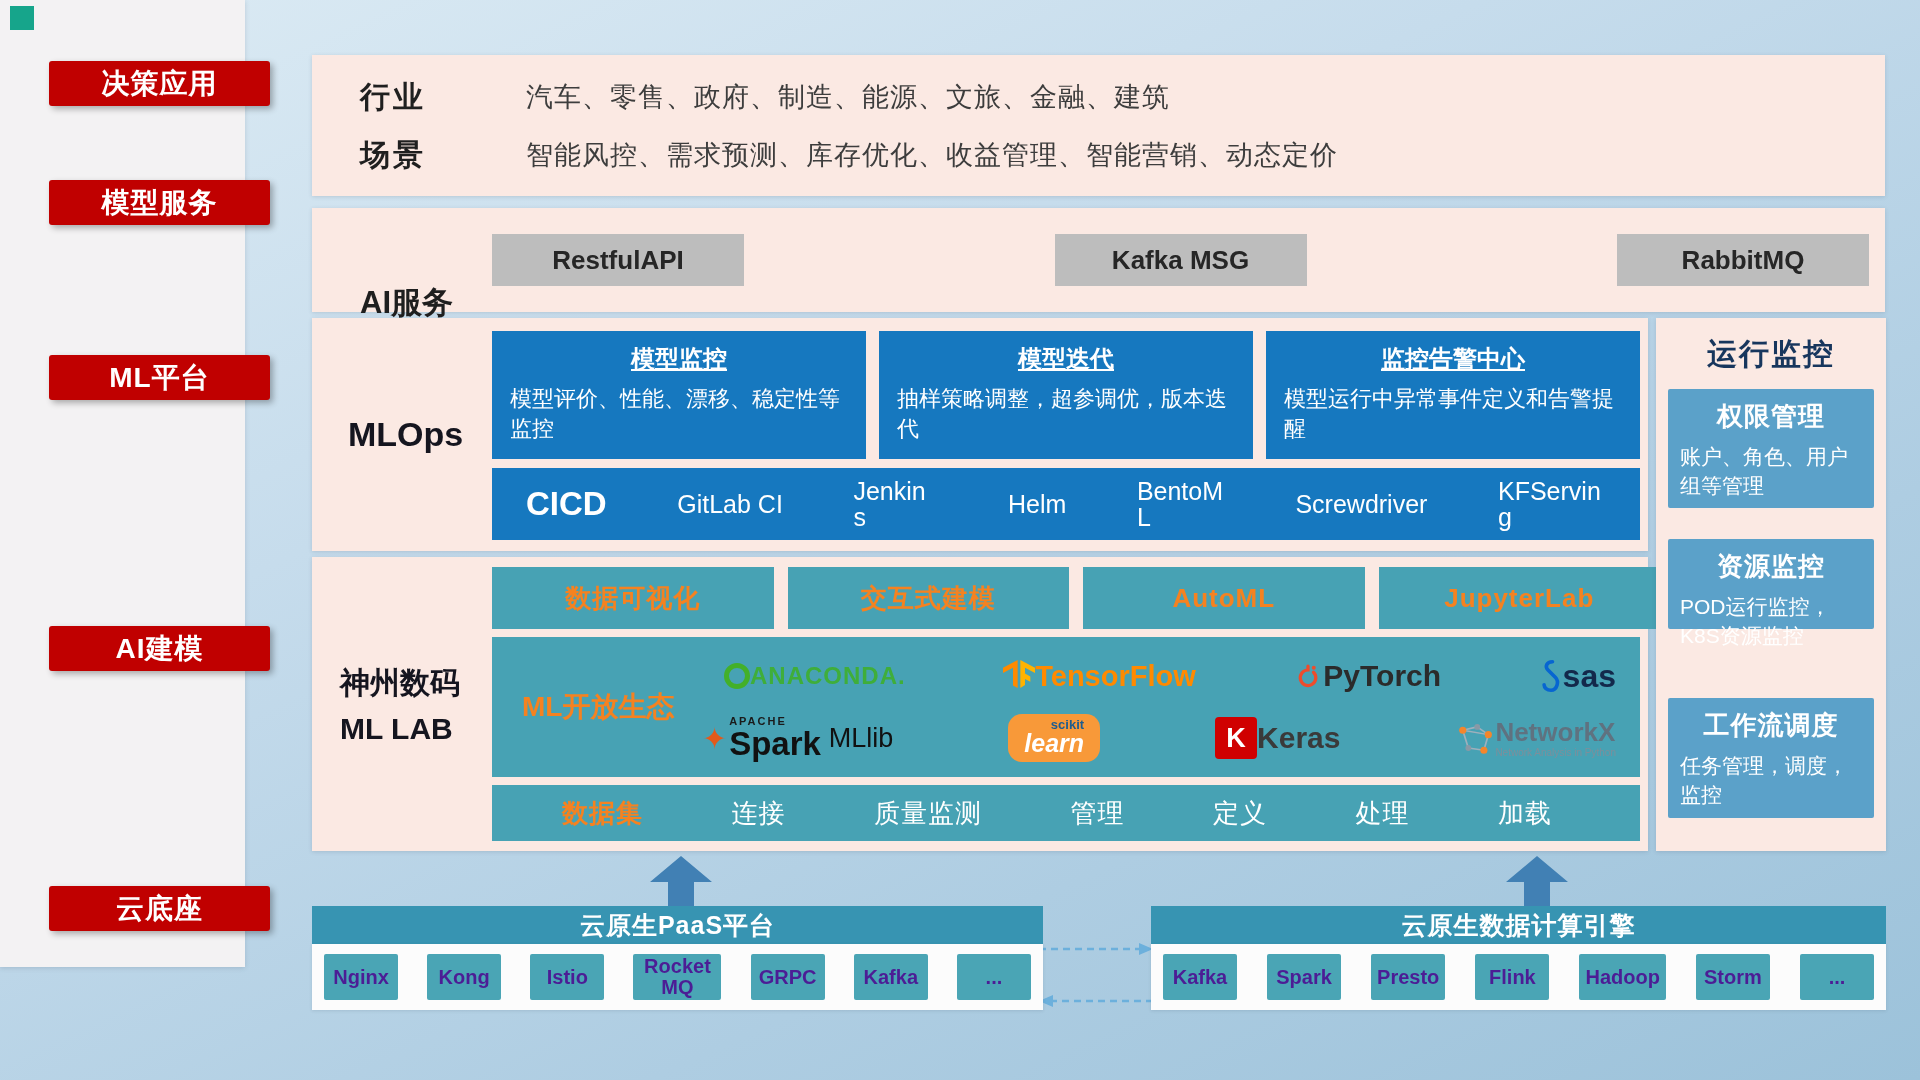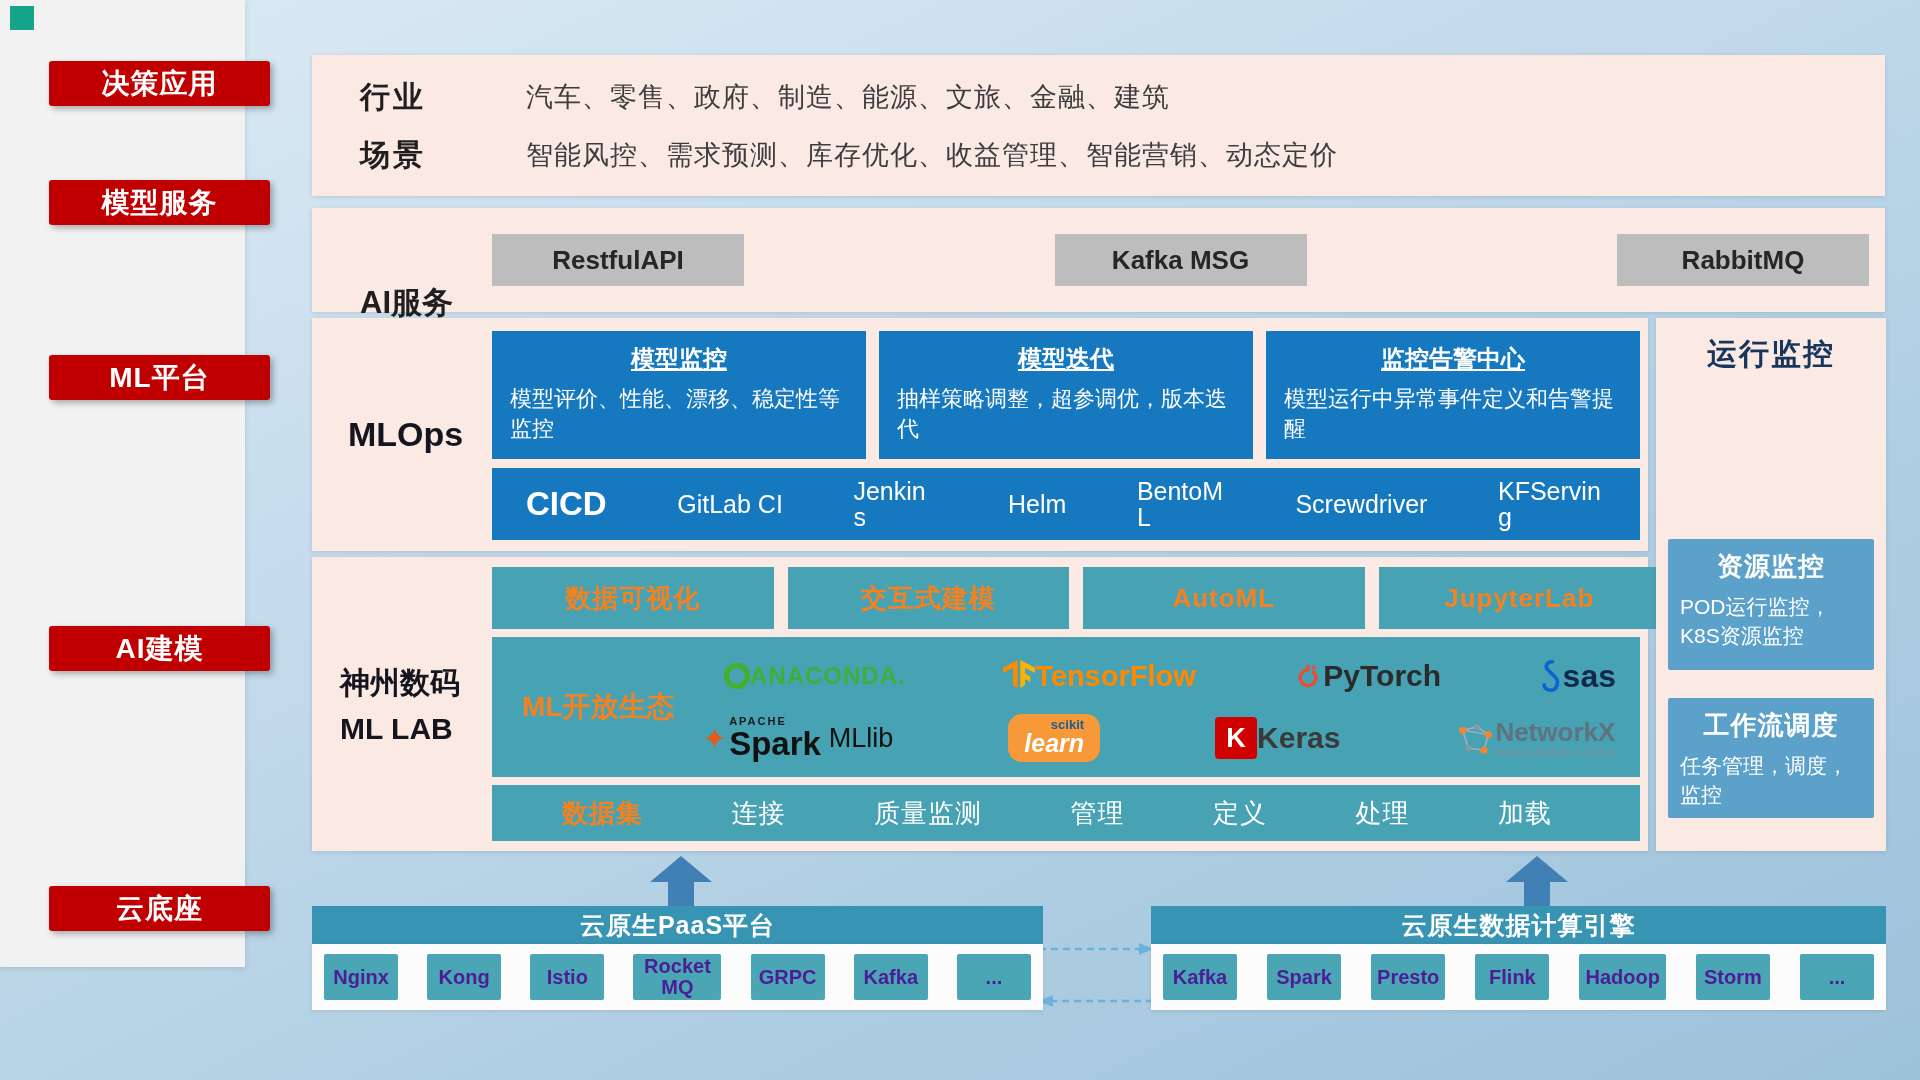--- a/index.html
+++ b/index.html
@@ -85,21 +85,21 @@
     display:flex; align-items:center; justify-content:space-between; padding:0 88px 0 70px; color:#fff; font-size:26px; letter-spacing:1px; }
   .dataset-label { color:#f58220; font-weight:bold; }
 
   
   .panel-monitor { left:1656px; top:318px; width:230px; height:533px; }
   .mon-title { position:absolute; top:16px; left:0; width:100%; text-align:center; font-size:30px; font-weight:bold; color:#17365d; letter-spacing:2px; }
   .mon-card { position:absolute; left:12px; width:206px; background:#5ba1c9; color:#fff; border-radius:2px; padding:10px 12px; }
   .mon-card .t { text-align:center; font-size:26px; font-weight:bold; margin-bottom:8px; letter-spacing:1px; }
   .mon-card .d { font-size:21px; line-height:1.4; }
   .mon-1 { top:71px; height:119px; }
-  .mon-2 { top:221px; height:131px; }
+  .mon-2 { top:221px; height:90px; }
   .mon-3 { top:380px; height:120px; }
 
   
   .cloud-header { position:absolute; top:906px; height:38px; background:#3794b2; color:#fff; font-size:25px; font-weight:bold;
     display:flex; align-items:center; justify-content:center; letter-spacing:1px; }
   .cloud-strip { position:absolute; top:944px; height:66px; background:#fcfcfc; display:flex; align-items:center; justify-content:space-between; padding:0 12px;
     box-shadow:0 1px 3px rgba(60,80,100,.15); }
   .hdr-paas { left:312px; width:731px; }
   .strip-paas { left:312px; width:731px; }
   .hdr-engine { left:1151px; width:735px; }
@@ -255,20 +255,24 @@
     <span>质量监测</span>
     <span>管理</span>
     <span>定义</span>
     <span>处理</span>
     <span>加载</span>
   </div>
 </div>
 
 <div class="panel panel-monitor">
   <div class="mon-title">运行监控</div>
+  <div class="mon-card mon-1">
+    <div class="t">权限管理</div>
+    <div class="d">账户、角色、用户组等管理</div>
+  </div>
   <div class="mon-card mon-2">
     <div class="t">资源监控</div>
     <div class="d">POD运行监控，K8S资源监控</div>
   </div>
   <div class="mon-card mon-3">
     <div class="t">工作流调度</div>
     <div class="d">任务管理，调度，监控</div>
   </div>
 </div>
 

